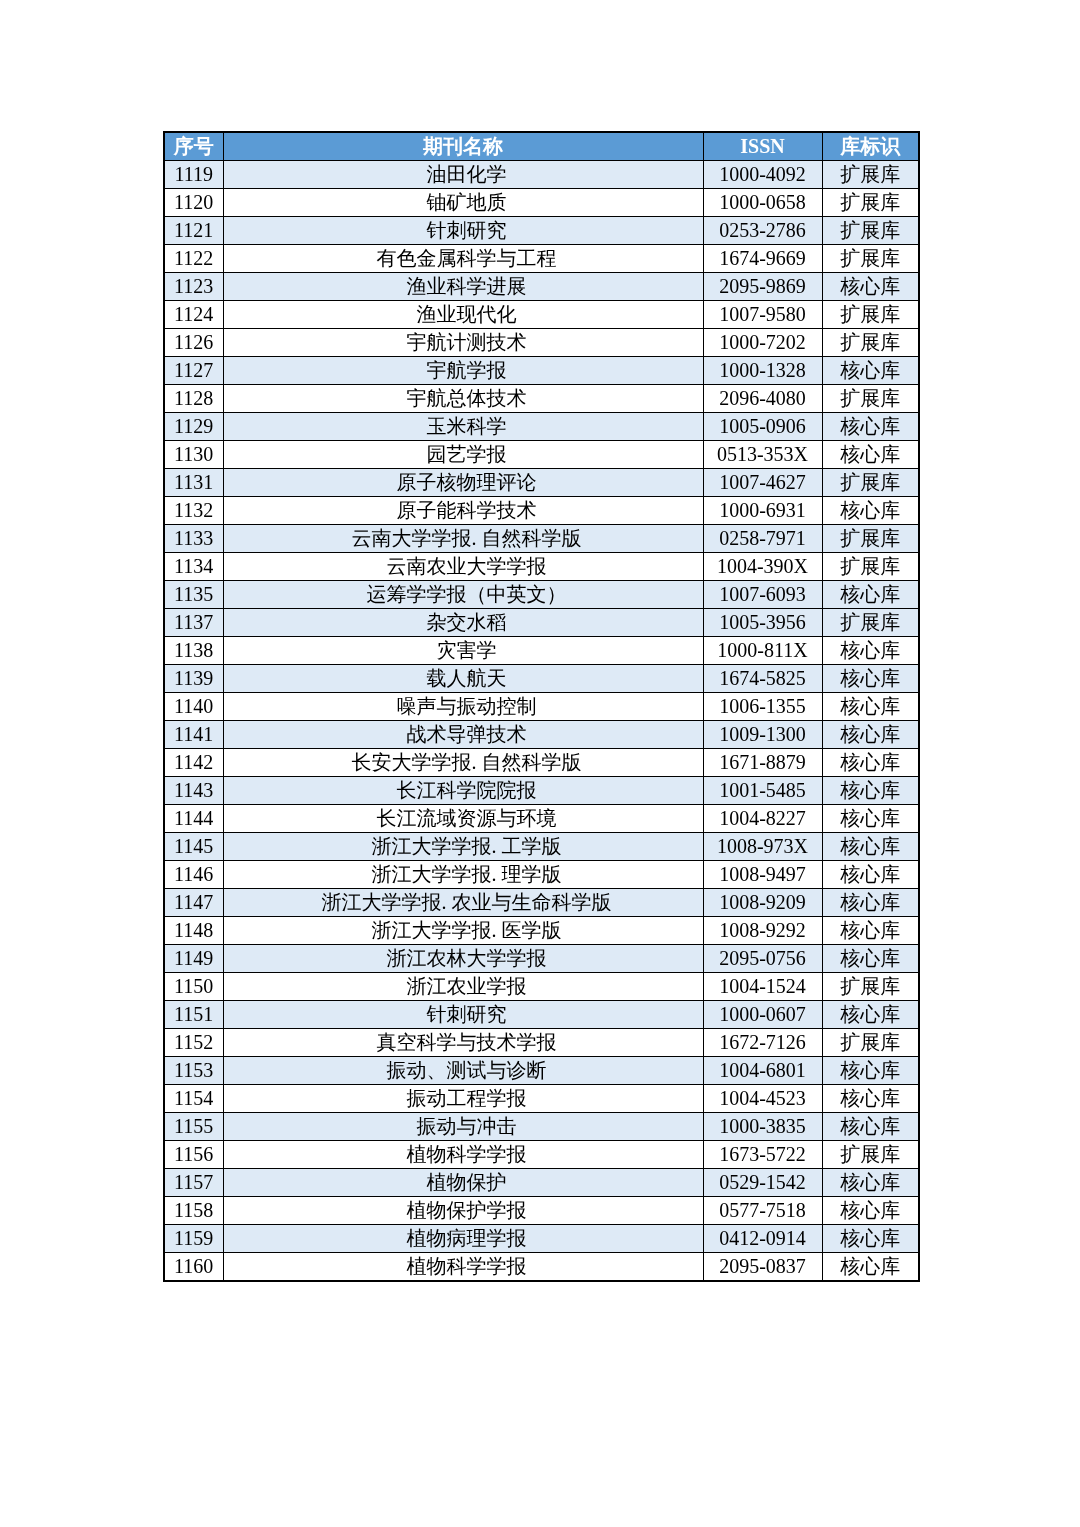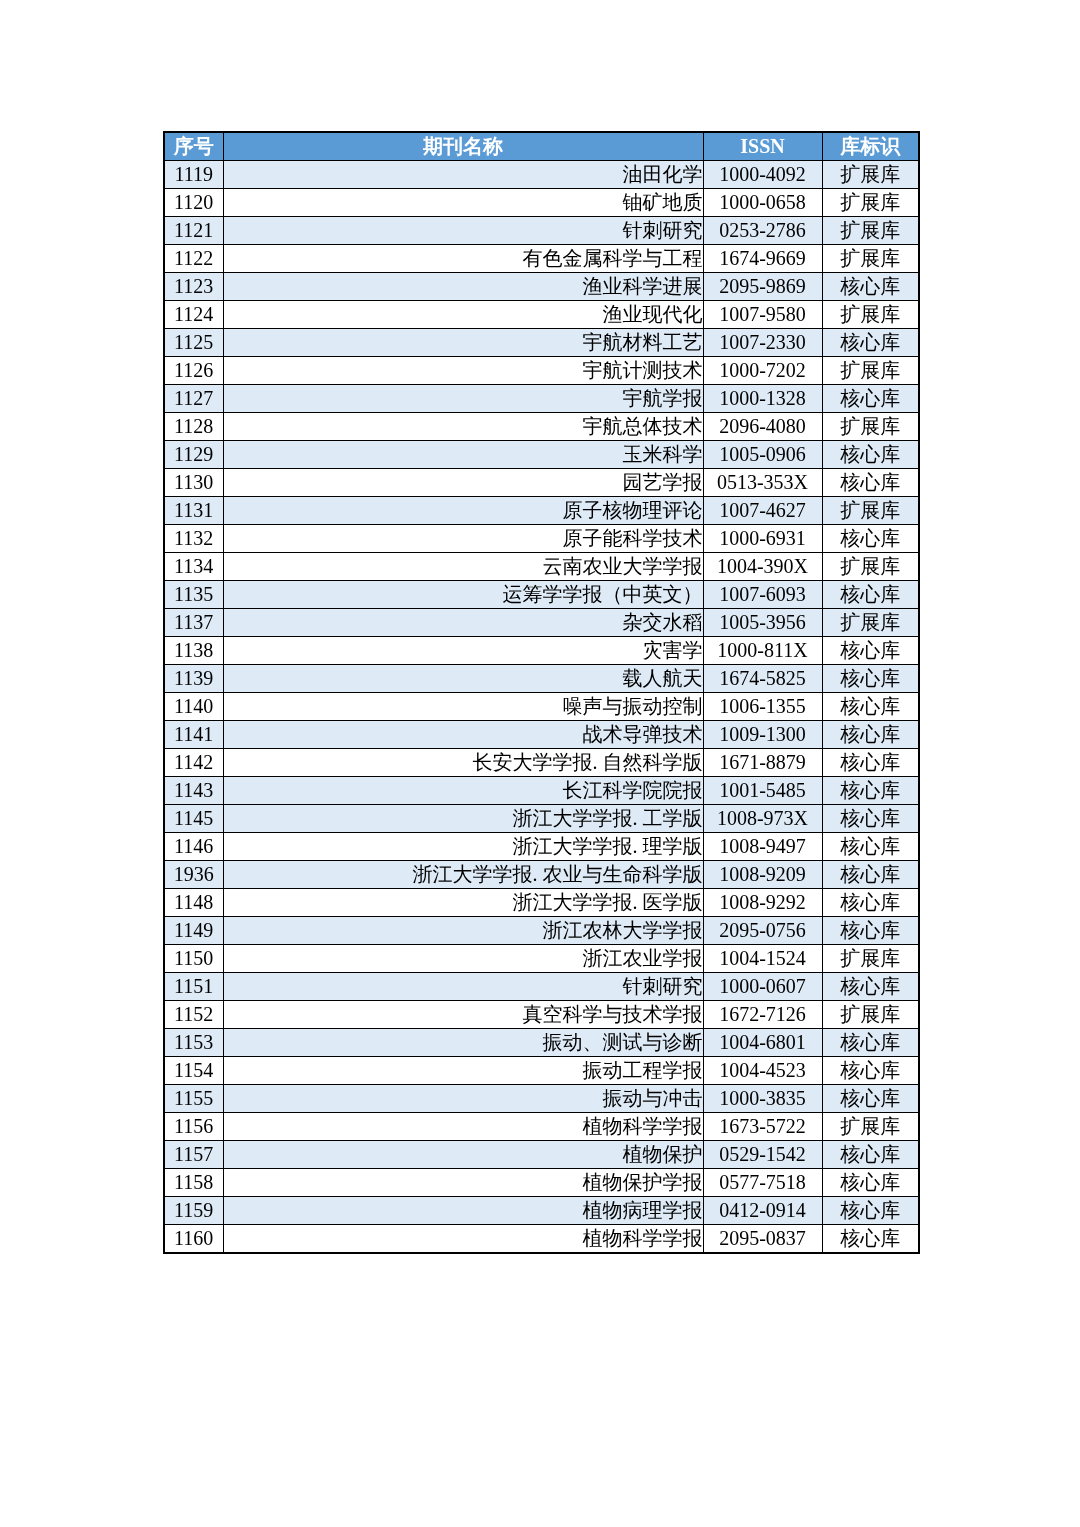--- a/index.html
+++ b/index.html
@@ -36,21 +36,21 @@
     vertical-align: middle;
     white-space: nowrap;
     overflow: hidden;
   }
   .journal-table thead th {
     background: var(--header-bg, #5B9BD5);
     color: var(--header-text, #ffffff);
     font-weight: bold;
   }
   .journal-table td.col-name {
-    text-align: right;
+    text-align: center;
     padding-left: 7px;
   }
   .journal-table tbody tr.band td {
     background: var(--band-bg, #DEEAF6);
   }
   .journal-table tbody tr td {
     background: #ffffff;
   }
   
   .journal-table tbody tr.band td { background: var(--band-bg, #DEEAF6); }
@@ -104,26 +104,20 @@
           <td class="col-name">渔业科学进展</td>
           <td class="col-issn">2095-9869</td>
           <td class="col-db">核心库</td>
         </tr>
         <tr>
           <td class="col-no">1124</td>
           <td class="col-name">渔业现代化</td>
           <td class="col-issn">1007-9580</td>
           <td class="col-db">扩展库</td>
         </tr>
-        <tr class="band">
-          <td class="col-no">1125</td>
-          <td class="col-name">宇航材料工艺</td>
-          <td class="col-issn">1007-2330</td>
-          <td class="col-db">核心库</td>
-        </tr>
         <tr>
           <td class="col-no">1126</td>
           <td class="col-name">宇航计测技术</td>
           <td class="col-issn">1000-7202</td>
           <td class="col-db">扩展库</td>
         </tr>
         <tr class="band">
           <td class="col-no">1127</td>
           <td class="col-name">宇航学报</td>
           <td class="col-issn">1000-1328</td>
@@ -152,20 +146,26 @@
           <td class="col-name">原子核物理评论</td>
           <td class="col-issn">1007-4627</td>
           <td class="col-db">扩展库</td>
         </tr>
         <tr>
           <td class="col-no">1132</td>
           <td class="col-name">原子能科学技术</td>
           <td class="col-issn">1000-6931</td>
           <td class="col-db">核心库</td>
         </tr>
+        <tr class="band">
+          <td class="col-no">1133</td>
+          <td class="col-name">云南大学学报. 自然科学版</td>
+          <td class="col-issn">0258-7971</td>
+          <td class="col-db">扩展库</td>
+        </tr>
         <tr>
           <td class="col-no">1134</td>
           <td class="col-name">云南农业大学学报</td>
           <td class="col-issn">1004-390X</td>
           <td class="col-db">扩展库</td>
         </tr>
         <tr class="band">
           <td class="col-no">1135</td>
           <td class="col-name">运筹学学报（中英文）</td>
           <td class="col-issn">1007-6093</td>
@@ -206,34 +206,40 @@
           <td class="col-name">长安大学学报. 自然科学版</td>
           <td class="col-issn">1671-8879</td>
           <td class="col-db">核心库</td>
         </tr>
         <tr class="band">
           <td class="col-no">1143</td>
           <td class="col-name">长江科学院院报</td>
           <td class="col-issn">1001-5485</td>
           <td class="col-db">核心库</td>
         </tr>
+        <tr>
+          <td class="col-no">1144</td>
+          <td class="col-name">长江流域资源与环境</td>
+          <td class="col-issn">1004-8227</td>
+          <td class="col-db">核心库</td>
+        </tr>
         <tr class="band">
           <td class="col-no">1145</td>
           <td class="col-name">浙江大学学报. 工学版</td>
           <td class="col-issn">1008-973X</td>
           <td class="col-db">核心库</td>
         </tr>
         <tr>
           <td class="col-no">1146</td>
           <td class="col-name">浙江大学学报. 理学版</td>
           <td class="col-issn">1008-9497</td>
           <td class="col-db">核心库</td>
         </tr>
         <tr class="band">
-          <td class="col-no">1936</td>
+          <td class="col-no">1147</td>
           <td class="col-name">浙江大学学报. 农业与生命科学版</td>
           <td class="col-issn">1008-9209</td>
           <td class="col-db">核心库</td>
         </tr>
         <tr>
           <td class="col-no">1148</td>
           <td class="col-name">浙江大学学报. 医学版</td>
           <td class="col-issn">1008-9292</td>
           <td class="col-db">核心库</td>
         </tr>

